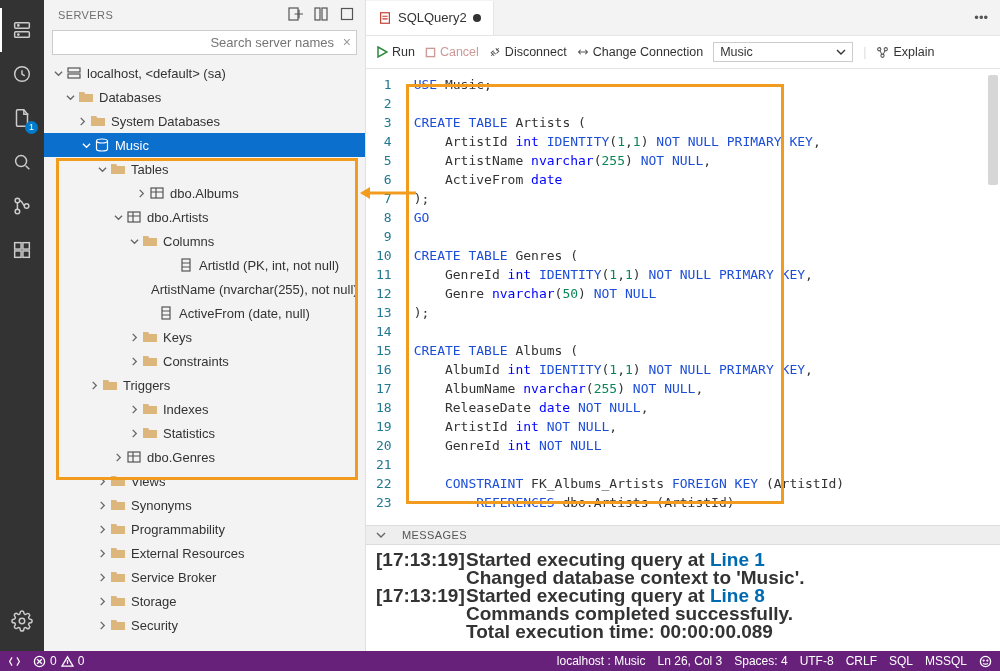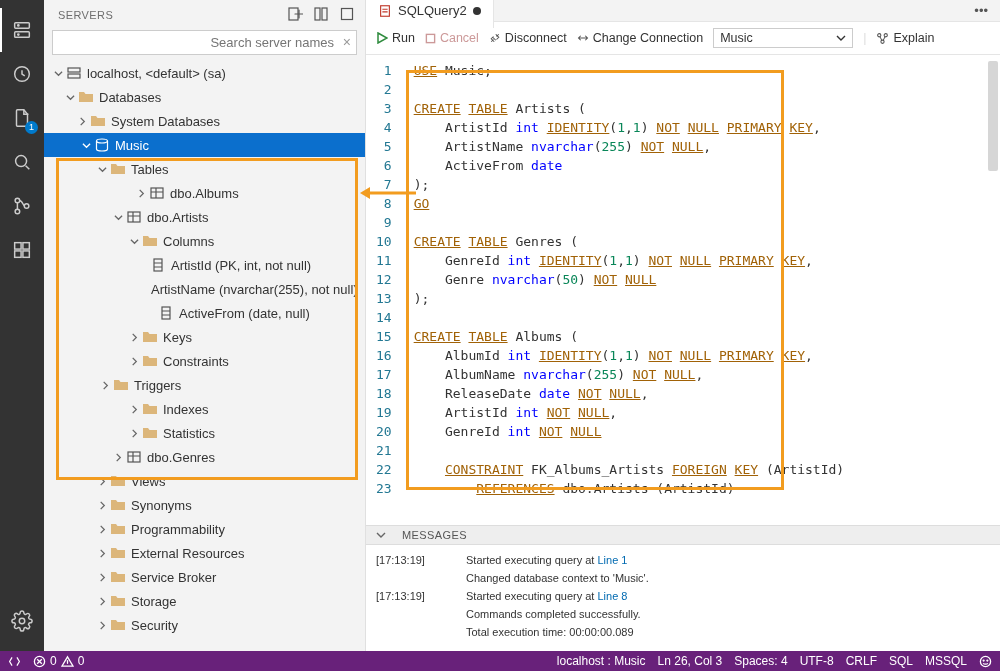--- a/index.html
+++ b/index.html
@@ -25,43 +25,43 @@
 .twistie { width: 12px; display: inline-flex; justify-content: center; margin-right: 2px; }
 .twistie svg { width: 9px; height: 9px; }
 .node-icon { width: 16px; height: 16px; margin-right: 5px; display: inline-flex; align-items: center; justify-content: center; }
 .fold-icon { fill: #dcb67a; }
 .tbl-icon { stroke: #555; fill: none; }
 .col-icon { stroke: #555; fill: none; }
 .srv-icon { stroke: #555; fill: none; }
 .highlight-box { position: absolute; border: 3px solid #f29c1f; pointer-events: none; }
 .arrow-annot { position: absolute; pointer-events: none; }
 .editor-side { flex: 1; display: flex; flex-direction: column; background: #fff; min-width: 0; }
-.tabs { display: flex; align-items: center; border-bottom: 1px solid #e5e5e5; background: #f3f3f3; height: 22px; }
+.tabs { display: flex; align-items: center; border-bottom: 1px solid #e5e5e5; background: #f3f3f3; height: 36px; }
 .tab { display: flex; align-items: center; gap: 6px; padding: 0 12px; height: 34px; background: #fff; border-right: 1px solid #e5e5e5; }
 .tab .dot { width: 8px; height: 8px; border-radius: 50%; background: #333; }
 .tab-icon { width: 14px; height: 14px; }
 .tab-spacer { flex: 1; }
 .tab-more { padding: 0 12px; color: #555; cursor: pointer; }
 .toolbar { display: flex; align-items: center; gap: 10px; padding: 6px 10px; border-bottom: 1px solid #e5e5e5; font-size: 12.5px; }
 .tool-btn { display: flex; align-items: center; gap: 4px; cursor: pointer; color: #333; }
 .tool-btn.run svg { color: #2e8b3d; }
 .tool-btn.cancel { color: #c99; }
 .tool-sep { color: #ddd; }
 .db-select { display: flex; align-items: center; border: 1px solid #ccc; padding: 2px 6px; min-width: 140px; background: #fff; cursor: pointer; }
 .db-select span { flex: 1; }
 .code-wrap { flex: 1; position: relative; overflow: hidden; }
 .code-area { display: flex; font-family: "SF Mono", Menlo, Consolas, monospace; font-size: 13px; line-height: 19px; height: 100%; overflow: hidden; }
 .gutter { background: #fff; color: #237893; text-align: right; padding: 6px 14px 6px 10px; user-select: none; }
 .codelines { padding: 6px 0 6px 8px; white-space: pre; }
-.kw { color: #a16207; text-decoration: underline; }
+.kw { color: #1d4ed8; }
 .ty { color: #0000ff; }
 .num { color: #098658; }
 .code-hl { position: absolute; border: 3px solid #f29c1f; pointer-events: none; }
 .messages-head { background: #eee; border-top: 1px solid #ddd; border-bottom: 1px solid #ddd; padding: 3px 10px; font-size: 11px; letter-spacing: .4px; color: #555; display: flex; align-items: center; gap: 16px; }
-.messages-body { padding: 6px 10px 10px 10px; font-size: 11px; line-height: 18px; overflow: auto; }
+.messages-body { padding: 6px 10px 10px 10px; font-size: 19px; line-height: 18px; overflow: auto; font-weight: bold; }
 .msg-row { display: flex; }
 .msg-ts { width: 90px; color: #333; }
 .msg-txt { flex: 1; }
 .msg-link { color: #006ab1; cursor: pointer; }
 .status-bar { position: absolute; left: 0; right: 0; bottom: 0; height: 20px; background: #68217a; color: #fff; display: flex; align-items: center; font-size: 12px; padding: 0 8px; gap: 12px; }
 .status-bar .spacer { flex: 1; }
 .status-item { display: flex; align-items: center; gap: 4px; cursor: pointer; }
 .si svg { width: 13px; height: 13px; }
 .code-area .scrollthumb { position: absolute; right: 2px; top: 6px; width: 10px; height: 110px; background: rgba(120,120,120,.3); border-radius: 2px; }
 </style>
@@ -246,21 +246,21 @@
               <path d="M1 3l4 4 4-4" fill="none" stroke="#666" stroke-width="1.4"></path>
             </svg>
           </span>
         <span class="node-icon">
             <svg viewBox="0 0 16 16">
               <path class="fold-icon" d="M1 3h5l1.5 2H15v8H1z"></path>
             </svg>
           </span>
         <span>Columns</span>
       </div>
-      <div class="tree-row" style="padding-left:92px">
+      <div class="tree-row" style="padding-left:120px">
         <span class="twistie"></span>
         <span class="node-icon">
             <svg class="col-icon" viewBox="0 0 16 16" stroke-width="1.2">
               <rect x="4" y="2" width="8" height="12"></rect>
               <path d="M4 6h8M4 10h8"></path>
             </svg>
           </span>
         <span>ArtistId (PK, int, not null)</span>
       </div>
       <div class="tree-row" style="padding-left:100px">
@@ -302,21 +302,21 @@
               <path d="M3 1l4 4-4 4" fill="none" stroke="#666" stroke-width="1.4"></path>
             </svg>
           </span>
         <span class="node-icon">
             <svg viewBox="0 0 16 16">
               <path class="fold-icon" d="M1 3h5l1.5 2H15v8H1z"></path>
             </svg>
           </span>
         <span>Constraints</span>
       </div>
-      <div class="tree-row" style="padding-left:55px">
+      <div class="tree-row" style="padding-left:44px">
         <span class="twistie">
             <svg viewBox="0 0 10 10">
               <path d="M3 1l4 4-4 4" fill="none" stroke="#666" stroke-width="1.4"></path>
             </svg>
           </span>
         <span class="node-icon">
             <svg viewBox="0 0 16 16">
               <path class="fold-icon" d="M1 3h5l1.5 2H15v8H1z"></path>
             </svg>
           </span>

